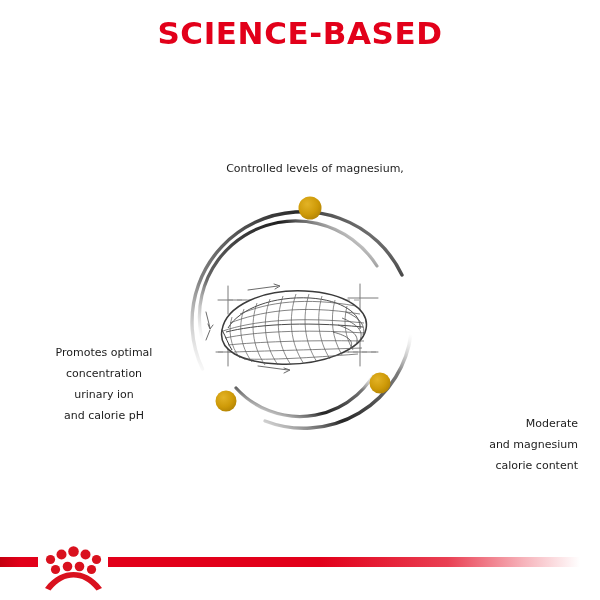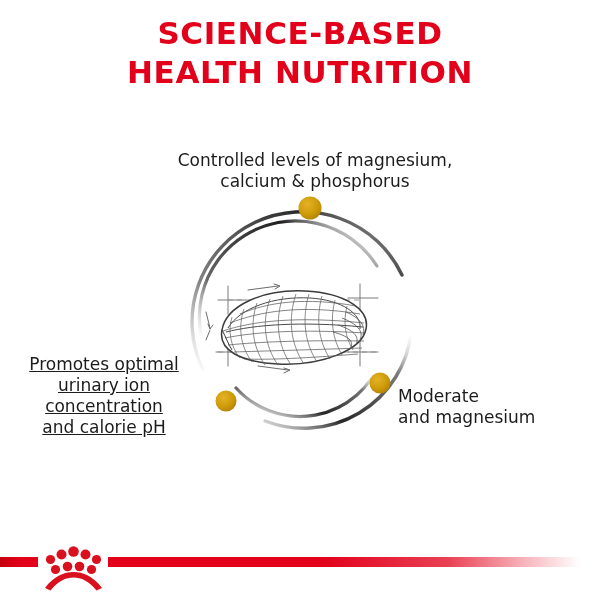--- a/index.html
+++ b/index.html
@@ -37,42 +37,42 @@
     letter-spacing: 0.6px;
     line-height: 39px;
     font-family: "DejaVu Sans", "Liberation Sans", sans-serif;
     white-space: nowrap;
   }
 
   
   .callout {
     position: absolute;
     color: #1c1c1c;
-    font-size: 17px;
+    font-size: 11px;
     line-height: 21px;
     font-family: "DejaVu Sans", "Liberation Sans", sans-serif;
+    margin-top: 8px;
   }
   .callout-top {
     top: 150px;
     left: 150px;
     width: 330px;
     text-align: center;
   }
   .callout-left {
-    top: 354px;
+    top: 334px;
     left: 14px;
     width: 180px;
     text-align: center;
-    text-decoration: underline;
   }
   .callout-right {
-    top: 386px;
+    top: 405px;
     left: 398px;
     width: 180px;
-    text-align: left;
+    text-align: right;
   }
 
   
   #diagram {
     position: absolute;
     left: 170px;
     top: 190px;
     width: 250px;
     height: 250px;
   }
@@ -88,38 +88,37 @@
   }
   #footer svg { display: block; }
 </style>
 </head>
 <body>
 
 <div id="page">
 
   <div class="title-block">
     <div class="title-line">SCIENCE-BASED</div>
-    <div class="title-line">HEALTH NUTRITION</div>
   </div>
 
   <div class="callout callout-top">
     <div>Controlled levels of magnesium,</div>
-    <div>calcium &amp; phosphorus</div>
   </div>
 
   <div class="callout callout-left">
     <div>Promotes optimal</div>
+    <div>concentration</div>
     <div>urinary ion</div>
-    <div>concentration</div>
     <div>and calorie pH</div>
   </div>
 
   <div class="callout callout-right">
     <div>Moderate</div>
     <div>and magnesium</div>
+    <div>calorie content</div>
   </div>
 
   <div id="diagram">
     <svg width="250" height="250" viewBox="0 0 250 250" xmlns="http://www.w3.org/2000/svg">
       <defs>
 
         <linearGradient id="gOuterA" x1="0" y1="1" x2="1" y2="0">
           <stop offset="0%" stop-color="#999" stop-opacity="0"></stop>
           <stop offset="30%" stop-color="#6a6a6a" stop-opacity="0.85"></stop>
           <stop offset="75%" stop-color="#2b2b2b" stop-opacity="1"></stop>

